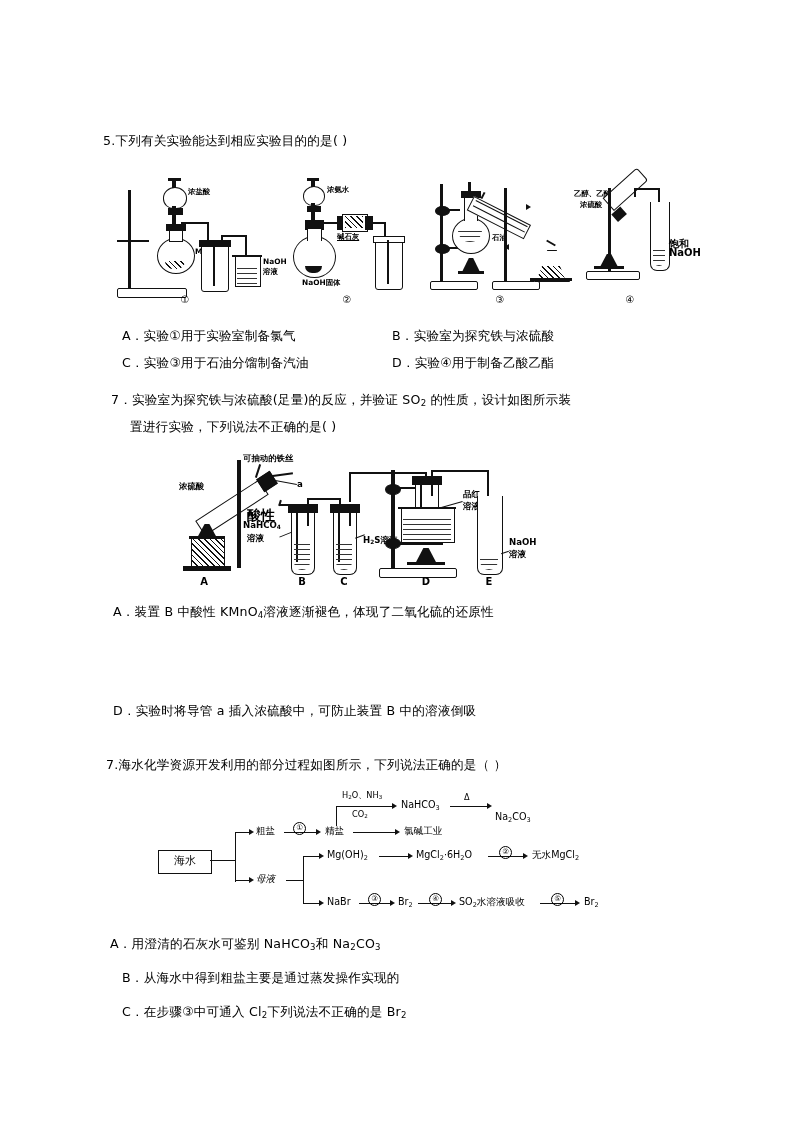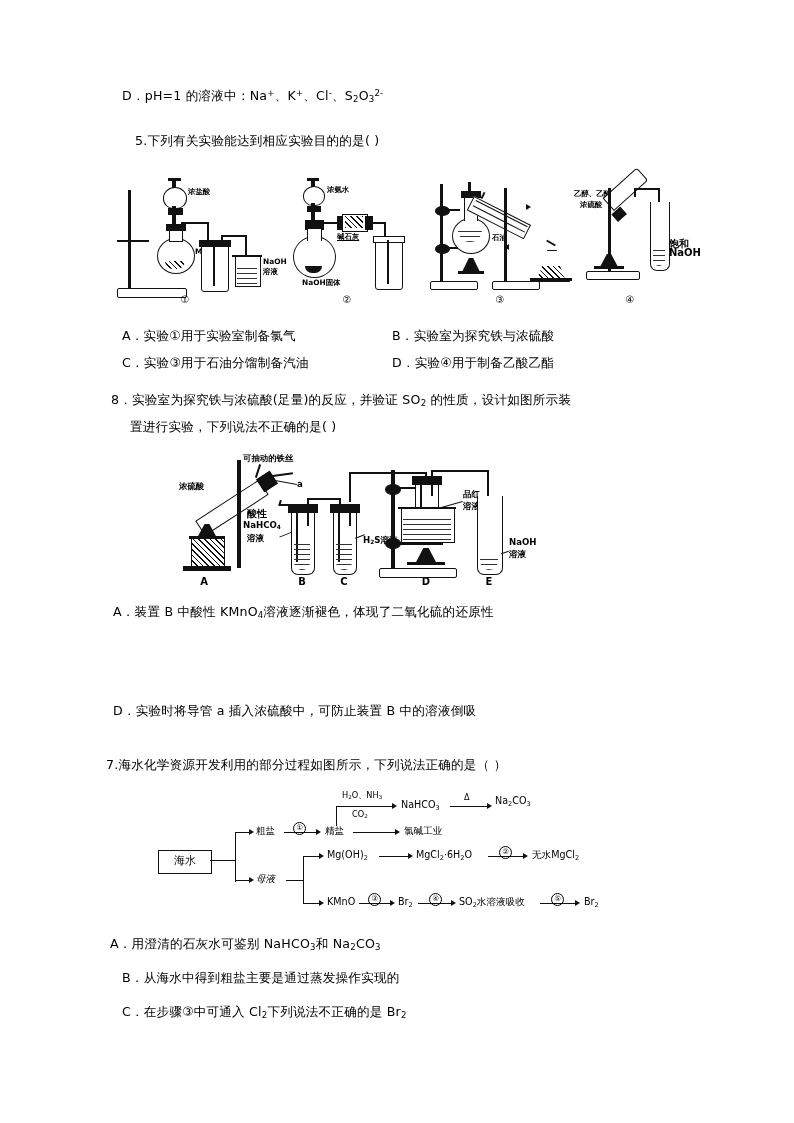--- a/index.html
+++ b/index.html
@@ -124,25 +124,22 @@
     text-align: center;
     line-height: 20px;
   }
   .fc-line { position: absolute; background: #111; }
 </style>
 </head>
 <body>
 
 <div class="page">
 
-  <div class="txt" style="left:122px; top:88px;">
-    <span class="cn">D．</span><span class="cn"><span>pH=1 的溶液中：Na</span><sup>+</sup><span>、K</span><sup>+</sup><span>、Cl</span><sup>-</sup><span>、S</span><sub>2</sub><span>O</span><sub>3</sub><sup>2-</sup></span>
-  </div>
-
-  <div class="txt cn" style="left:103px; top:133px;margin-left:32px;">5.下列有关实验能达到相应实验目的的是(      )</div>
+
+  <div class="txt cn" style="left:103px; top:133px;">5.下列有关实验能达到相应实验目的的是(      )</div>
 
   <div class="fig" style="left:110px; top:178px; width:570px; height:132px;">
 
     <div class="fig" style="left:5px; top:0px; width:150px; height:132px;">
 
       <div class="ln" style="left:13px; top:12px; width:3px; height:100px;"></div>
       <div class="stand-base" style="left:2px; top:110px; width:68px; height:8px;"></div>
       <div class="ln" style="left:2px; top:62px; width:32px; height:2px;"></div>
 
       <div class="flask-round" style="left:48px; top:9px; width:22px; height:20px; border-radius:50% 50% 45% 45%;"></div>
@@ -270,21 +267,21 @@
       <div class="lbl sm" style="left:97px; top:69px;">NaOH</div>
       <div class="num" style="left:48px; top:116px; width:20px;">④</div>
     </div>
   </div>
 
   <div class="txt cn" style="left:122px; top:328px;"><span>A．</span><span>实验①用于实验室制备氯气</span></div>
   <div class="txt cn" style="left:392px; top:328px;"><span>B．</span><span>实验室为探究铁与浓硫酸</span></div>
   <div class="txt cn" style="left:122px; top:355px;"><span>C．</span><span>实验③用于石油分馏制备汽油</span></div>
   <div class="txt cn" style="left:392px; top:355px;"><span>D．</span><span>实验④用于制备乙酸乙酯</span></div>
 
-  <div class="txt cn" style="left:111px; top:392px;"><span>8．实验室为探究铁与浓硫酸(足量)的反应，并验证 SO</span><sub>2</sub><span> 的性质，设计如图所示装</span></div>
+  <div class="txt cn" style="left:111px; top:392px;"><span>7．实验室为探究铁与浓硫酸(足量)的反应，并验证 SO</span><sub>2</sub><span> 的性质，设计如图所示装</span></div>
   <div class="txt cn" style="left:130px; top:419px;">置进行实验，下列说法不正确的是(      )</div>
 
   <div class="fig" style="left:175px; top:452px; width:420px; height:140px;">
 
     <div class="lbl" style="left:68px; top:2px; font-size:8.4px;">可抽动的铁丝</div>
     <div class="ln" style="left:82px; top:12px; width:2px; height:14px; transform:rotate(18deg);"></div>
 
     <div class="lbl" style="left:4px; top:30px; font-size:8.4px;">浓硫酸</div>
     <div style="position:absolute; left:30px; top:66px; width:74px; height:16px; border:1.4px solid #111; transform:rotate(-33deg); transform-origin:left bottom; background:#fff;"></div>
     <div style="position:absolute; left:84px; top:22px; width:14px; height:13px; background:#111; border:1px solid #111; transform:rotate(-33deg);"></div>
@@ -292,21 +289,21 @@
     <div class="ln" style="left:100px; top:30px; width:22px; height:1.4px; transform:rotate(10deg);"></div>
     <div class="lbl" style="left:122px; top:28px; font-size:8.6px;">a</div>
 
     <div class="burner" style="left:22px; top:72px; width:20px; height:14px;"></div>
     <div class="ln" style="left:14px; top:84px; width:36px; height:3px;"></div>
     <div class="rect hatch" style="left:16px; top:86px; width:32px; height:28px;"></div>
     <div class="ln" style="left:8px; top:114px; width:48px; height:5px;"></div>
 
     <div class="ln" style="left:62px; top:8px; width:4px; height:108px;"></div>
 
-    <div class="lbl" style="left:72px; top:56px; font-size:10px;">酸性</div>
+    <div class="lbl" style="left:72px; top:56px; font-size:14px;">酸性</div>
     <div class="lbl" style="left:68px; top:69px; font-size:8.6px;"><span>NaHCO</span><sub>4</sub></div>
     <div class="lbl" style="left:72px; top:82px; font-size:8.6px;">溶液</div>
     <div class="ln" style="left:104px; top:82px; width:14px; height:1.2px; transform:rotate(-22deg);"></div>
 
     <div class="tube" style="left:116px; top:58px; width:22px; height:64px;"></div>
     <div class="rect" style="left:113px; top:52px; width:28px; height:7px; background:#111;"></div>
     <div class="ln" style="left:121px; top:58px; width:2px; height:52px;"></div>
     <div class="ln" style="left:132px; top:58px; width:2px; height:16px;"></div>
     <div class="liq" style="position:absolute; left:119px; top:90px; width:16px; height:28px; border-radius:0 0 8px 8px;"></div>
 
@@ -393,42 +390,42 @@
     <div class="fc-line" style="left:186px; top:16px; width:1.4px; height:20px;"></div>
     <div class="fc-line" style="left:186px; top:16px; width:58px; height:1.4px;"></div>
     <div class="arrowR" style="left:242px; top:13px;"></div>
     <div class="fc-txt small" style="left:192px; top:0px;"><span>H</span><sub>2</sub><span>O、NH</span><sub>3</sub></div>
     <div class="fc-txt small" style="left:202px; top:19px;"><span>CO</span><sub>2</sub></div>
     <div class="fc-txt" style="left:251px; top:9px;"><span>NaHCO</span><sub>3</sub></div>
 
     <div class="fc-line" style="left:300px; top:16px; width:40px; height:1.4px;"></div>
     <div class="arrowR" style="left:337px; top:13px;"></div>
     <div class="fc-txt small" style="left:314px; top:2px;">Δ</div>
-    <div class="fc-txt" style="left:345px; top:5px;"><span>Na</span><sub>2</sub><span>CO</span><sub>3</sub></div>
+    <div class="fc-txt" style="left:345px; top:21px;"><span>Na</span><sub>2</sub><span>CO</span><sub>3</sub></div>
 
     <div class="fc-line" style="left:85px; top:90px; width:16px; height:1.4px;"></div>
     <div class="arrowR" style="left:99px; top:87px;"></div>
     <div class="fc-txt" style="left:106px; top:83px; font-style:italic;">母液</div>
     <div class="fc-line" style="left:136px; top:90px; width:18px; height:1.4px;"></div>
     <div class="fc-line" style="left:153px; top:66px; width:1.4px; height:48px;"></div>
 
     <div class="fc-line" style="left:153px; top:66px; width:18px; height:1.4px;"></div>
     <div class="arrowR" style="left:169px; top:63px;"></div>
     <div class="fc-txt" style="left:177px; top:59px;"><span>Mg(OH)</span><sub>2</sub></div>
     <div class="fc-line" style="left:229px; top:66px; width:32px; height:1.4px;"></div>
     <div class="arrowR" style="left:258px; top:63px;"></div>
     <div class="fc-txt" style="left:266px; top:59px;"><span>MgCl</span><sub>2</sub><span>·6H</span><sub>2</sub><span>O</span></div>
     <div class="fc-line" style="left:338px; top:66px; width:38px; height:1.4px;"></div>
     <div class="arrowR" style="left:373px; top:63px;"></div>
     <div style="position:absolute; left:349px; top:50px;"><span class="circ">②</span></div>
     <div class="fc-txt" style="left:382px; top:59px;"><span>无水MgCl</span><sub>2</sub></div>
 
     <div class="fc-line" style="left:153px; top:113px; width:18px; height:1.4px;"></div>
     <div class="arrowR" style="left:169px; top:110px;"></div>
-    <div class="fc-txt" style="left:177px; top:106px;">KMnO</div>
+    <div class="fc-txt" style="left:177px; top:106px;">NaBr</div>
     <div class="fc-line" style="left:209px; top:113px; width:34px; height:1.4px;"></div>
     <div class="arrowR" style="left:240px; top:110px;"></div>
     <div style="position:absolute; left:218px; top:97px;"><span class="circ">③</span></div>
     <div class="fc-txt" style="left:248px; top:106px;"><span>Br</span><sub>2</sub></div>
     <div class="fc-line" style="left:268px; top:113px; width:36px; height:1.4px;"></div>
     <div class="arrowR" style="left:301px; top:110px;"></div>
     <div style="position:absolute; left:279px; top:97px;"><span class="circ">④</span></div>
     <div class="fc-txt" style="left:309px; top:106px;"><span>SO</span><sub>2</sub><span>水溶液吸收</span></div>
     <div class="fc-line" style="left:390px; top:113px; width:38px; height:1.4px;"></div>
     <div class="arrowR" style="left:425px; top:110px;"></div>

